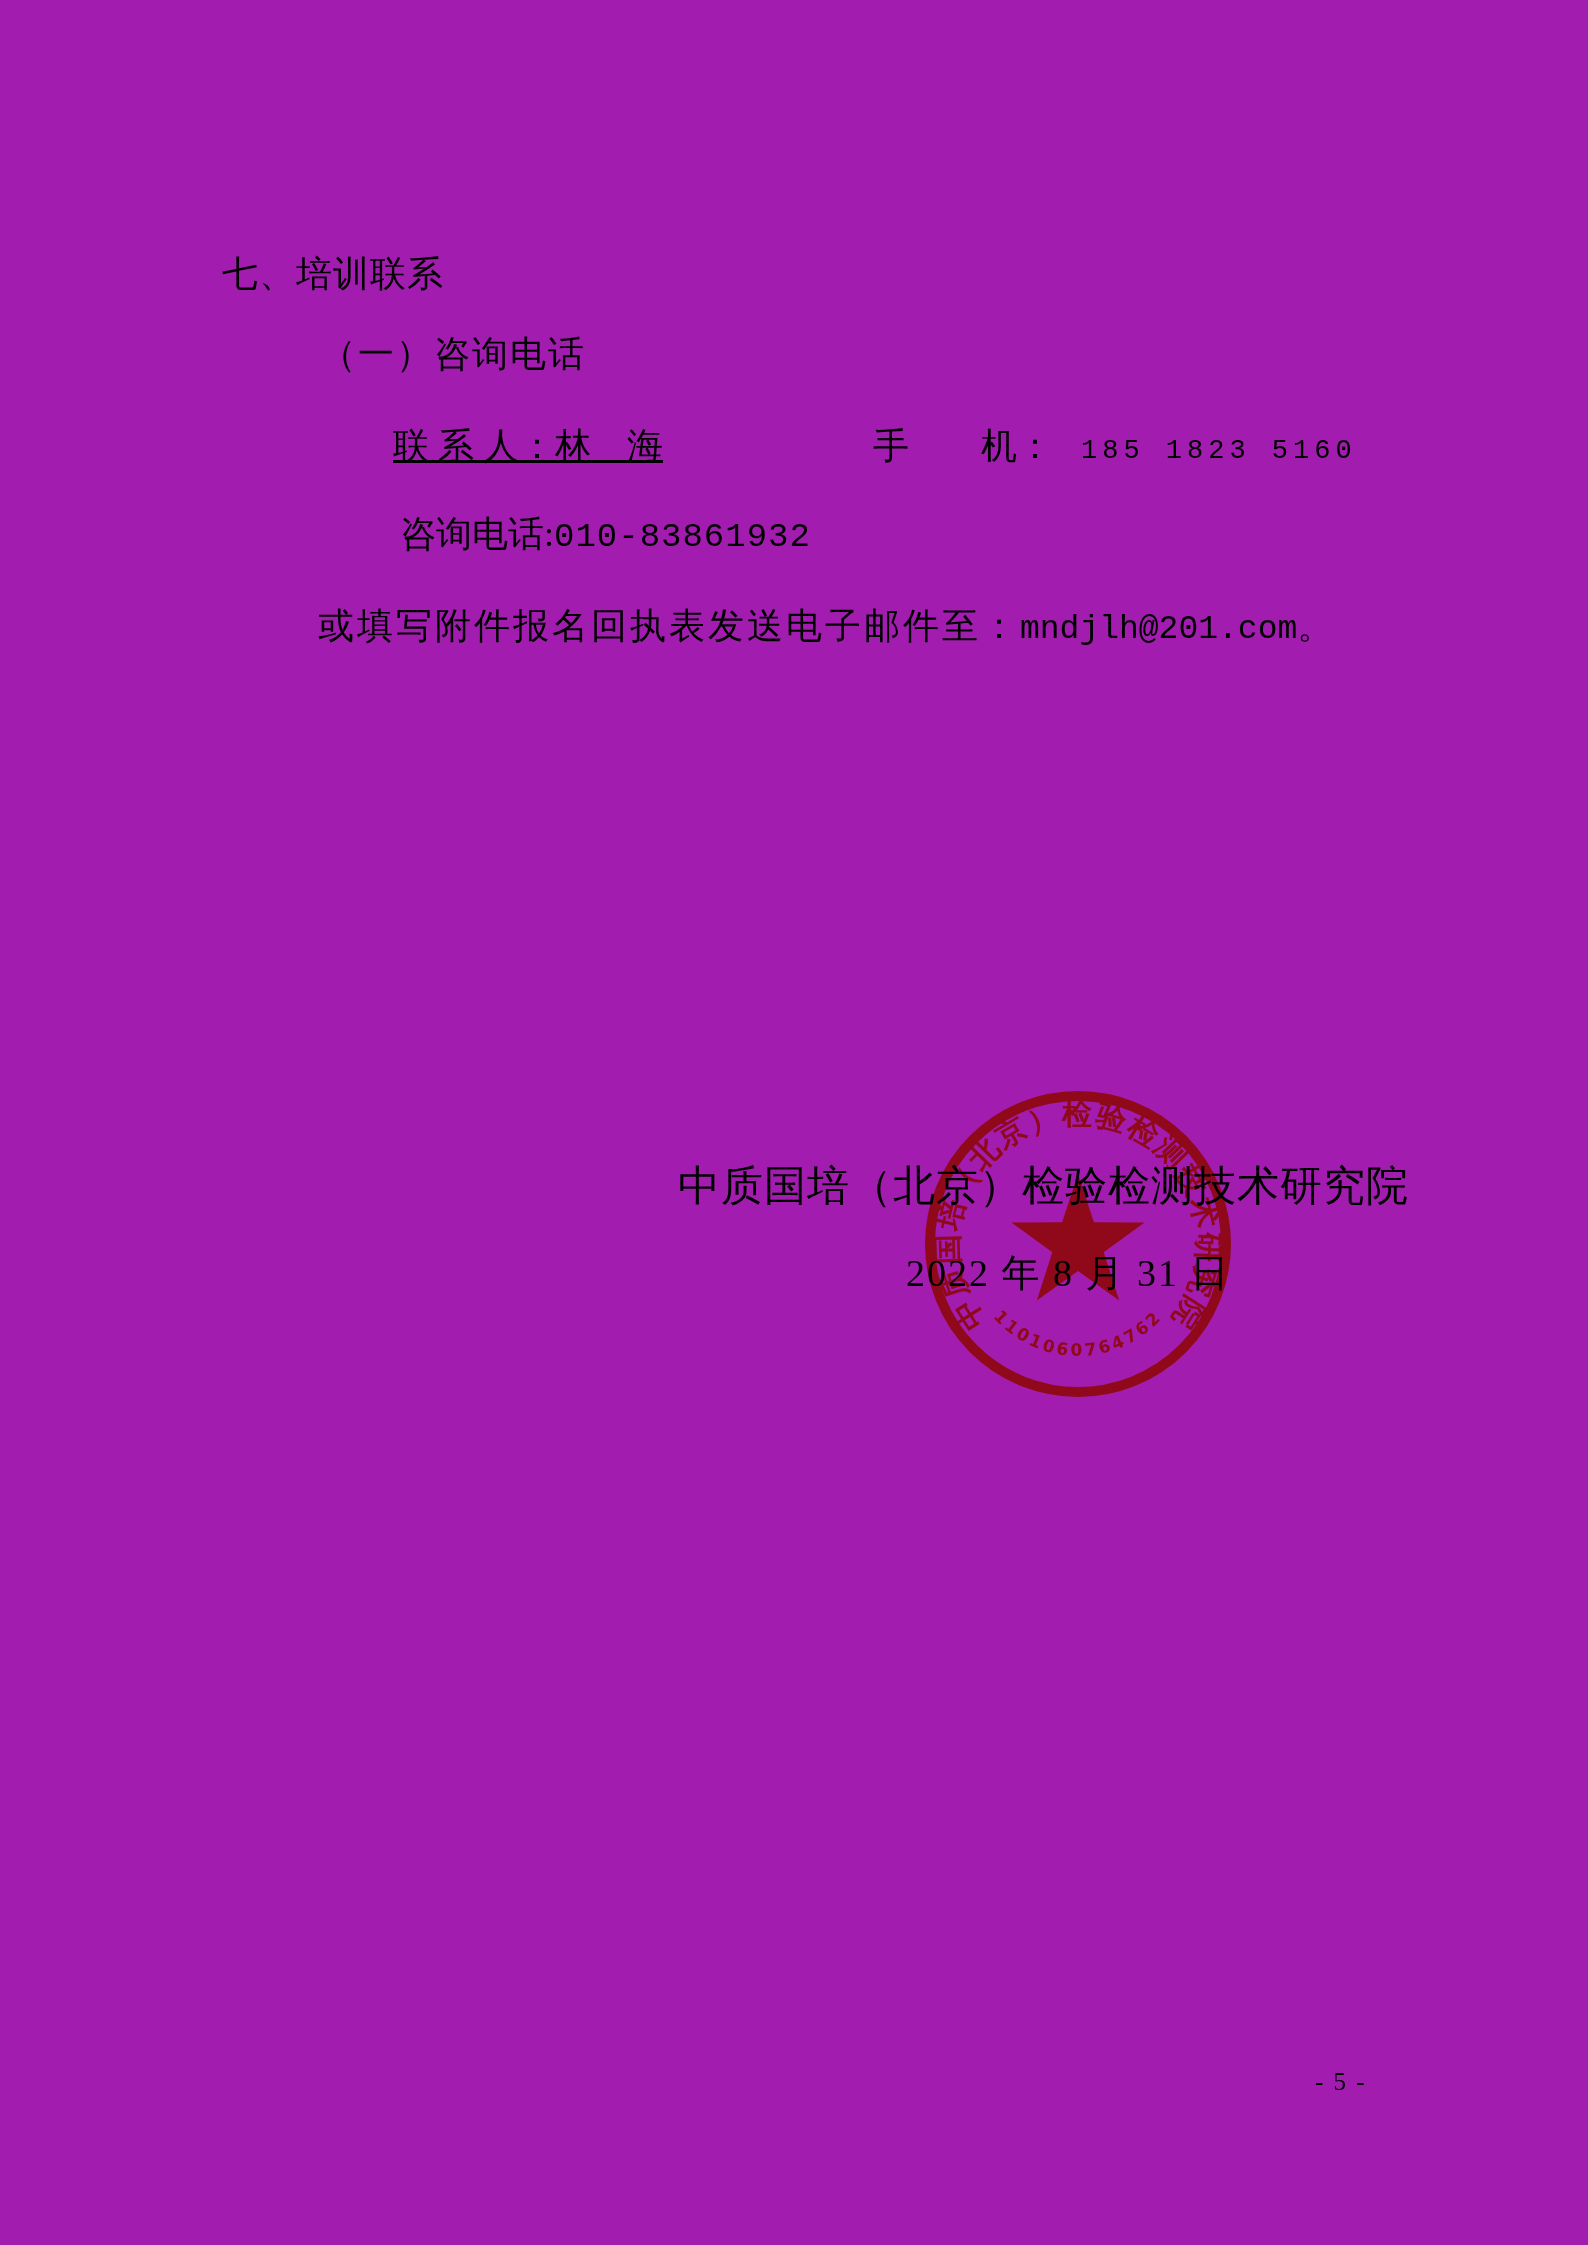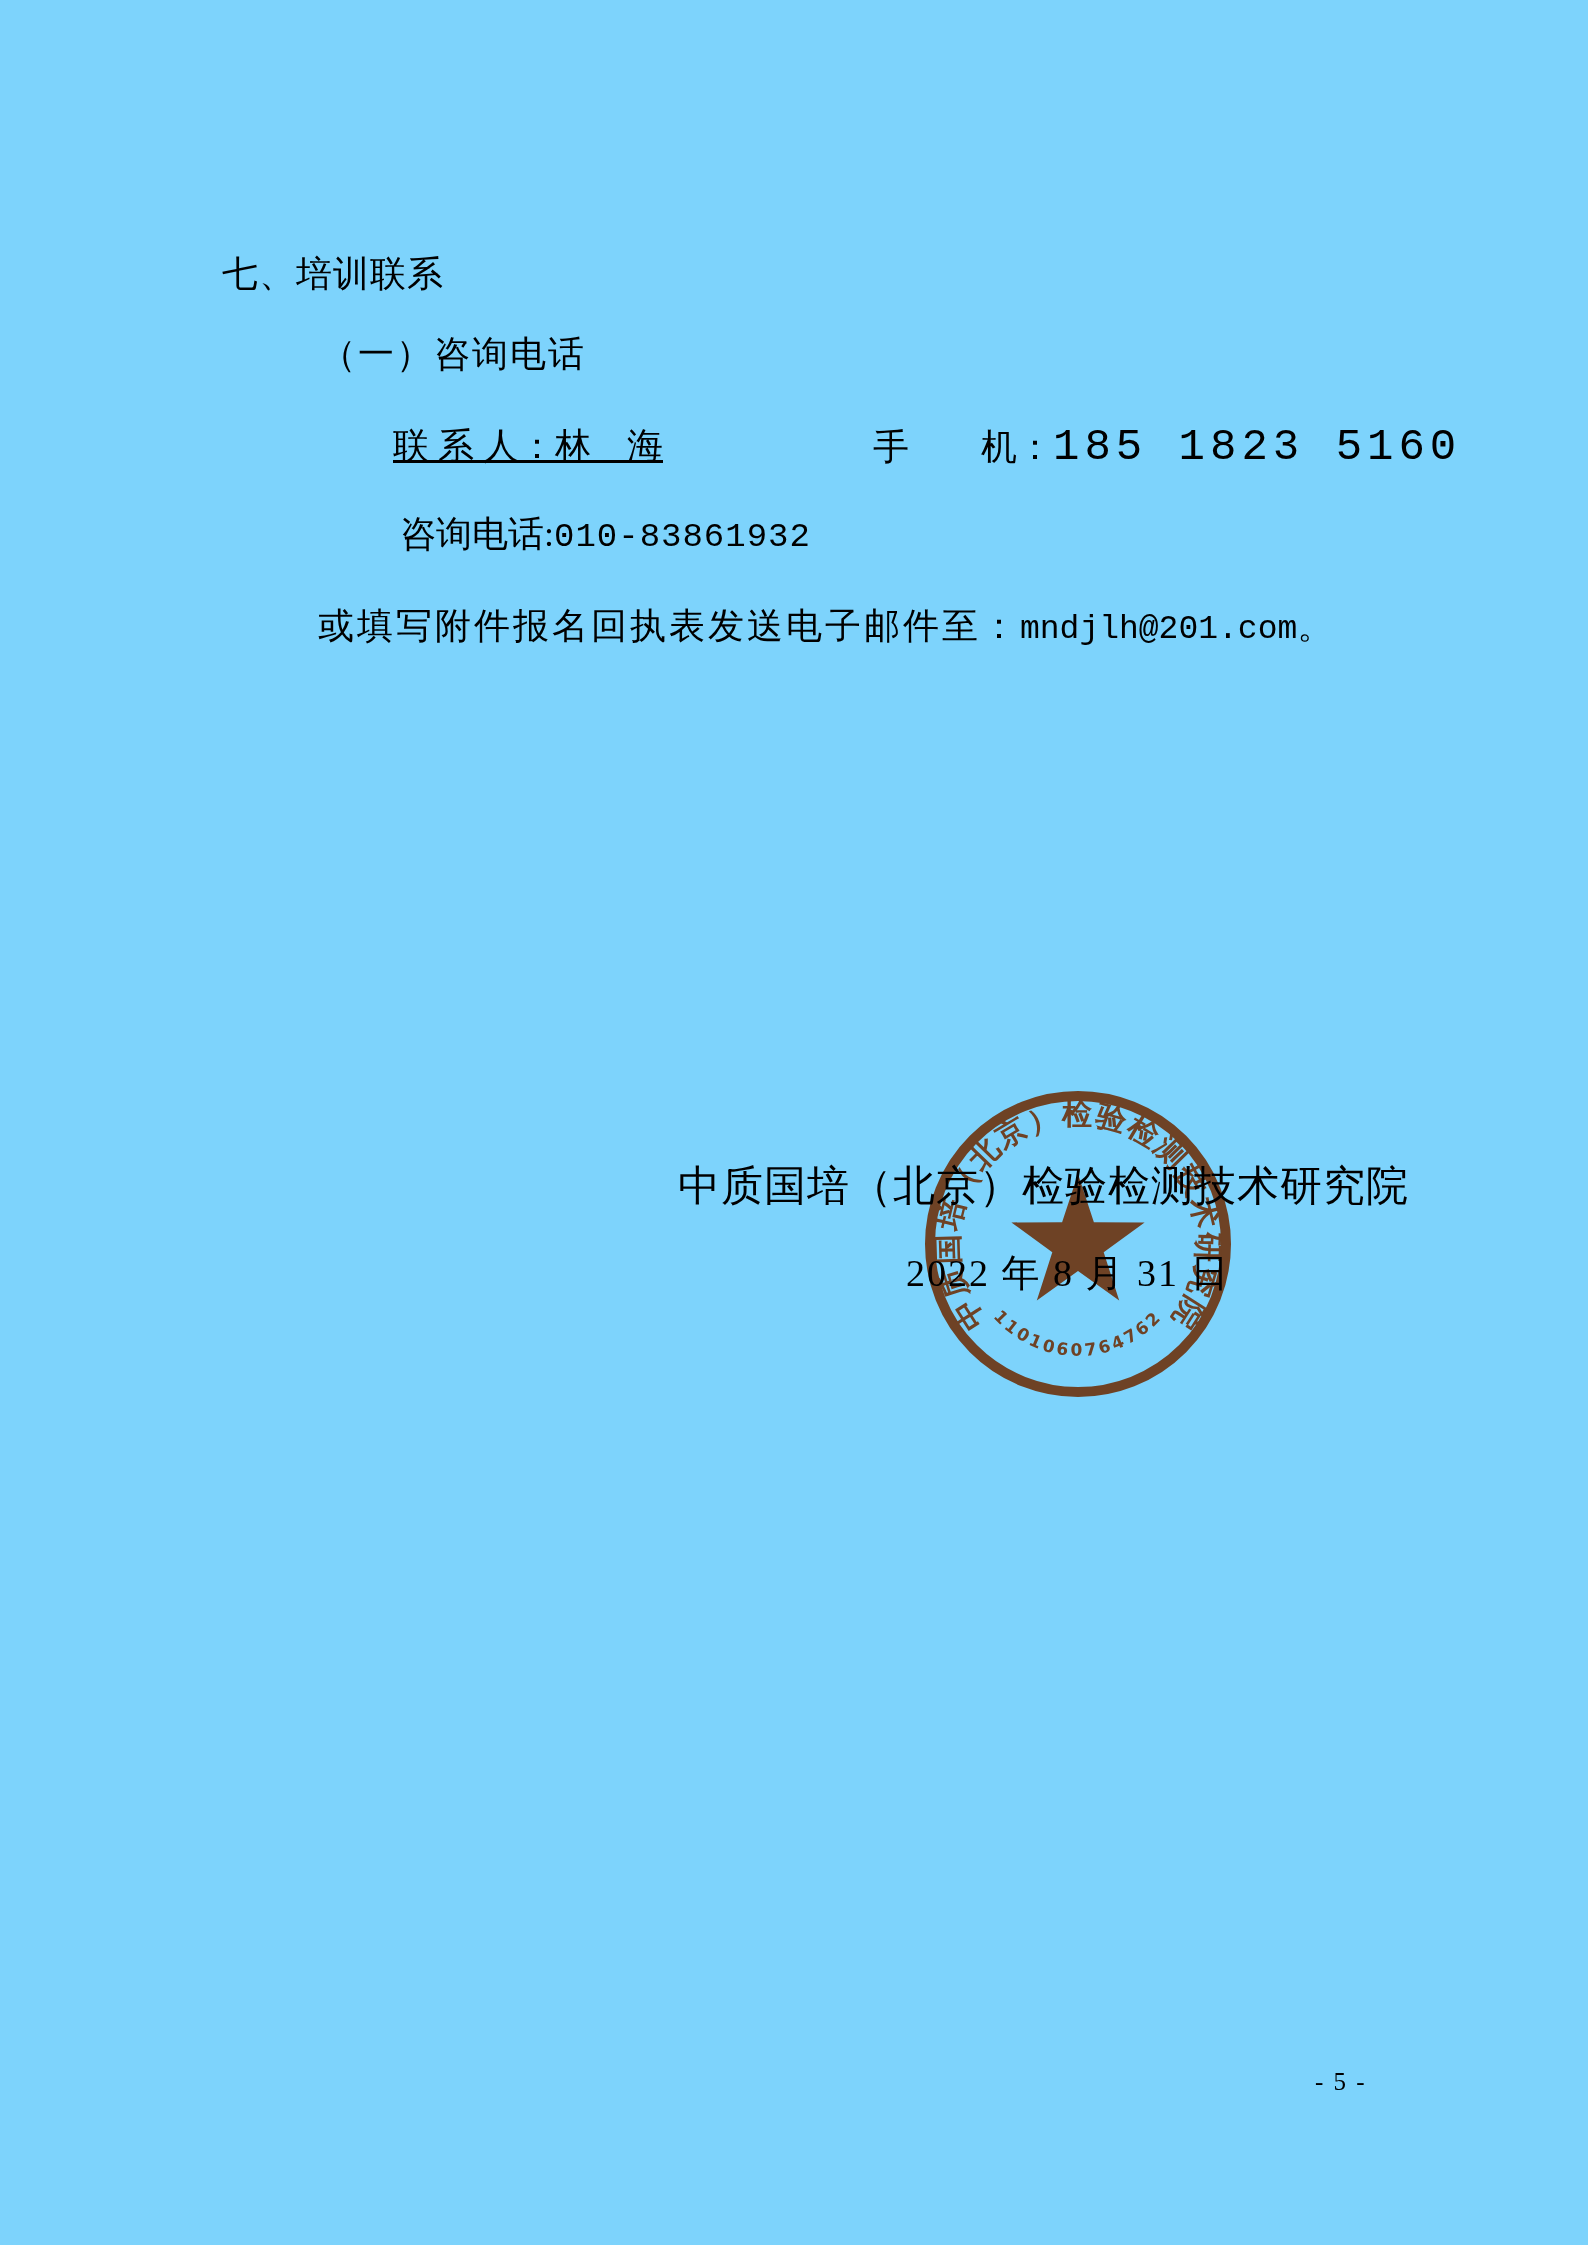--- a/index.html
+++ b/index.html
@@ -4,21 +4,21 @@
 <style>
   html, body {
     margin: 0;
     padding: 0;
     background: #ffffff;
   }
   .page {
     position: relative;
     width: 1588px;
     height: 2245px;
-    background: #7dd3fc;
+    background: #a21caf;
     overflow: hidden;
     font-family: "Liberation Serif", "DejaVu Serif", serif;
     color: #000000;
   }
   .abs { position: absolute; white-space: nowrap; }
 
   .heading {
     left: 222px; top: 250px;
     font-size: 36px; letter-spacing: 1px;
   }
@@ -33,21 +33,21 @@
   .line4-a { left: 400px; }
   .line4-b { left: 883px; }
   .line5 {
     left: 318px; top: 602px;
     font-size: 36px; letter-spacing: 3px;
   }
   .num {
     font-family: "Liberation Mono", "DejaVu Sans Mono", monospace;
     letter-spacing: 0;
   }
-  .mobile-num { font-size: 44px; letter-spacing: 5px; }
+  .mobile-num { font-size: 27px; letter-spacing: 5px; margin-left: 28px; }
   .tel-num { font-size: 34px; letter-spacing: 1px; }
   .email-addr { font-size: 33px; letter-spacing: 0; }
 
   .sig-org {
     left: 678px; top: 1158px;
     font-size: 42px; letter-spacing: 1px;
     z-index: 3;
   }
   .sig-date {
     left: 906px; top: 1248px;

